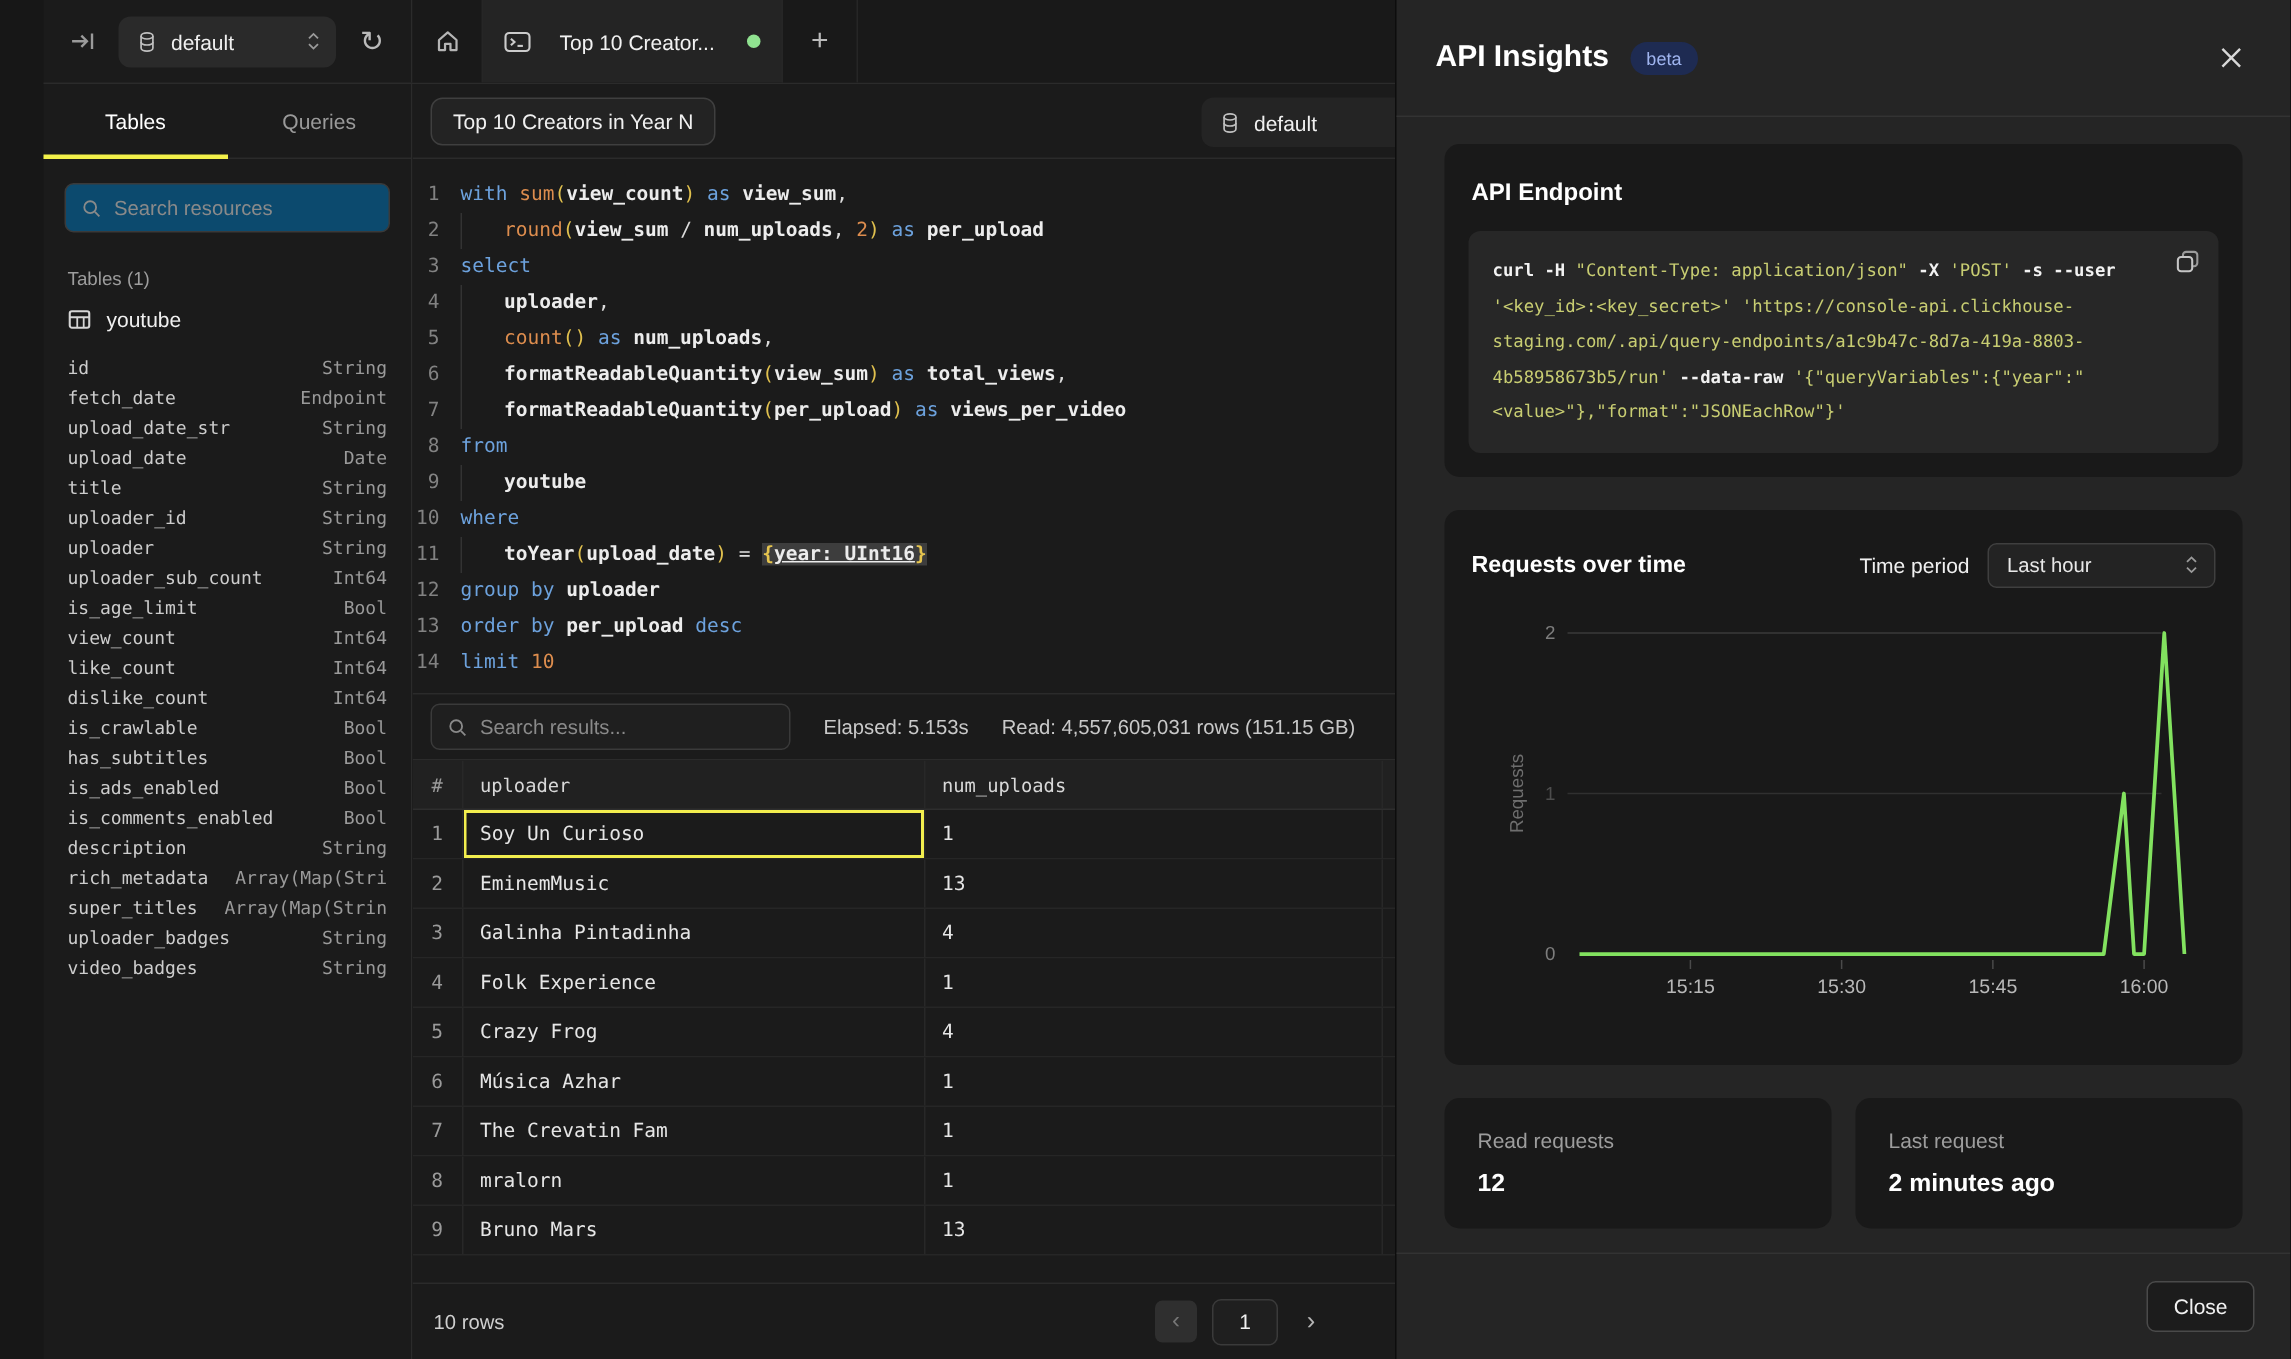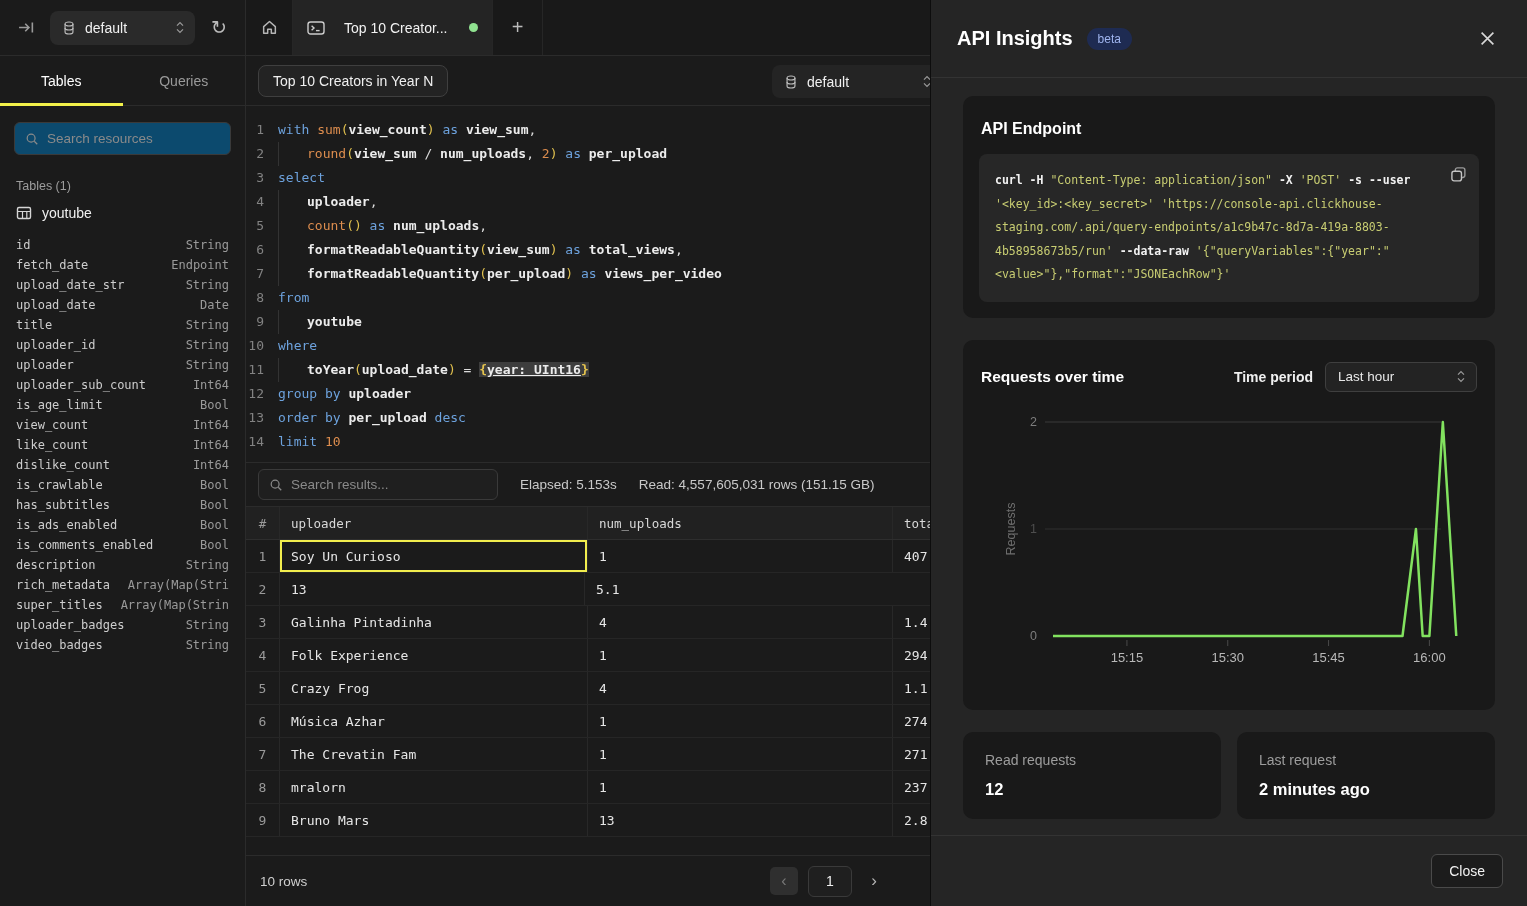--- a/index.html
+++ b/index.html
@@ -1,21 +1,21 @@
 <!DOCTYPE html>
 <html><head>
 <meta charset="utf-8">
 <style>
   * { margin:0; padding:0; box-sizing:border-box; }
   html,body { background:#101010; }
   body { font-family:"Liberation Sans", sans-serif; color:#e6e6e6; }
   .app { position:relative; width:1527px; height:906px; background:#171717; overflow:hidden; display:flex; }
 
   
-  .left { width:930px; height:906px; display:flex; flex-direction:column; }
+  .left { width:930px; height:906px; display:flex; flex-direction:column;padding-left:29px; }
   .topbar { height:56px; display:flex; flex-shrink:0; border-bottom:1px solid #2b2b2b; background:#1b1b1b; }
   .topbar-left { width:246px; flex-shrink:0; border-right:1px solid #2b2b2b; display:flex; align-items:center; padding:0 14px; gap:12px; }
   .icon-btn { display:flex; align-items:center; justify-content:center; width:24px; height:24px; cursor:pointer; color:#a9a9a9; }
   .db-select { flex:1; height:34px; background:#2a2a2a; border-radius:8px; display:flex; align-items:center; gap:9px; padding:0 10px 0 12px; cursor:pointer; }
   .db-select .lbl { flex:1; font-size:14px; color:#f0f0f0; }
   .refresh { font-size:19px; color:#bbb; }
   .tabstrip { flex:1; display:flex; background:#191919; }
   .tab-home { width:47px; display:flex; align-items:center; justify-content:center; border-right:1px solid #262626; cursor:pointer; }
   .tab-query { width:200px; background:#242424; border-right:1px solid #262626; display:flex; align-items:center; gap:19px; padding:0 14px; cursor:pointer; }
   .tab-query .t { flex:1; font-size:14px; color:#f2f2f2; white-space:nowrap; overflow:hidden; }
@@ -95,21 +95,21 @@
   .card-h { font-size:16px; font-weight:bold; color:#fff; margin:8px 0 16px 2px; }
   .codeblock { position:relative; background:#272727; border-radius:8px; padding:15px 44px 15px 16px; font-family:"DejaVu Sans Mono",monospace; font-size:11.5px; line-height:23.5px; overflow-wrap:anywhere; }
   .ck-w { color:#f2f2f2; font-weight:bold; }
   .ck-y { color:#c8cd72; }
   .copy-btn { position:absolute; top:12px; right:12px; cursor:pointer; display:flex; }
 
   .card-chart { padding:16px; height:370px; }
   .chart-head { display:flex; align-items:center; justify-content:space-between; padding:6px 2px 0; }
   .chart-title { font-size:15.5px; font-weight:bold; color:#fff; }
   .tp-group { display:flex; align-items:center; gap:12px; }
-  .tp-label { font-size:14px; font-weight:bold; color:#f0f0f0; }
+  .tp-label { font-size:14px; font-weight:normal; color:#f0f0f0; }
   .tp-select { width:152px; height:30px; background:#232323; border:1px solid #3f3f3f; border-radius:6px; display:flex; align-items:center; justify-content:space-between; padding:0 10px 0 12px; font-size:13.5px; color:#e8e8e8; cursor:pointer; }
 
   .stats-row { display:flex; gap:16px; margin-top:22px; }
   .stat-card { flex:1; padding:20px 22px; }
   .stat-label { font-size:14px; color:#9d9d9d; }
   .stat-value { font-size:16.5px; font-weight:bold; color:#fff; margin-top:12px; }
 
   .panel-foot { height:71px; flex-shrink:0; border-top:1px solid #333; display:flex; align-items:center; justify-content:flex-end; padding:0 24px; }
   .close-btn { background:#1c1c1c; border:1px solid #4a4a4a; border-radius:6px; color:#f2f2f2; font-size:14px; padding:8px 17px; cursor:pointer; font-family:"Liberation Sans",sans-serif; }
 
@@ -341,20 +341,21 @@
           </div>
           <div id="results-rows">
               <div class="rrow">
                 <div class="rcell c-num">1</div>
                 <div class="rcell c-up sel">Soy Un Curioso</div>
                 <div class="rcell c-nu">1</div>
                 <div class="rcell c-tv">407</div>
               </div>
               <div class="rrow">
                 <div class="rcell c-num">2</div>
+                <div class="rcell c-up">EminemMusic</div>
                 <div class="rcell c-nu">13</div>
                 <div class="rcell c-tv">5.1</div>
               </div>
               <div class="rrow">
                 <div class="rcell c-num">3</div>
                 <div class="rcell c-up">Galinha Pintadinha</div>
                 <div class="rcell c-nu">4</div>
                 <div class="rcell c-tv">1.4</div>
               </div>
               <div class="rrow">

